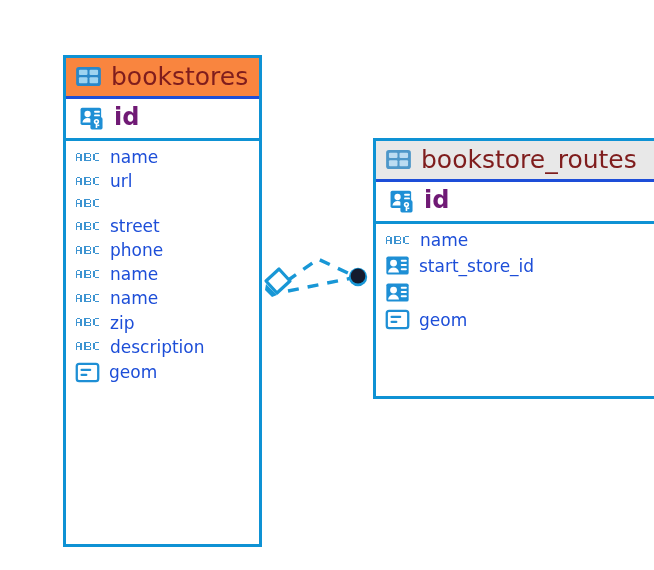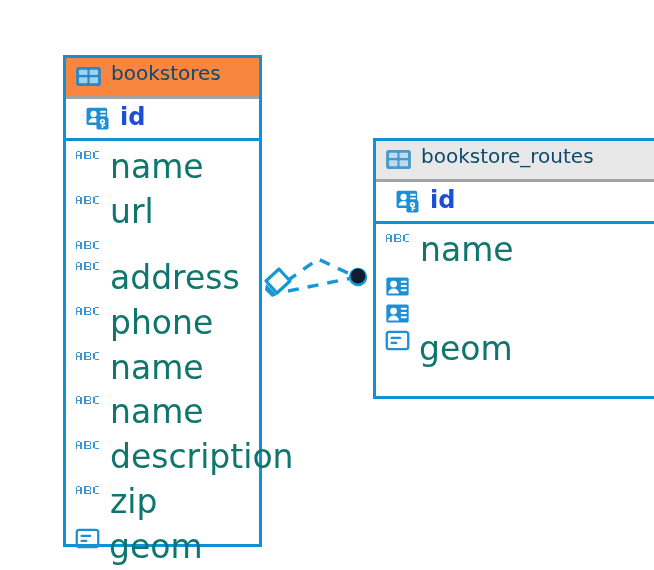--- a/index.html
+++ b/index.html
@@ -29,54 +29,54 @@
     border: 3px solid #0E92D4;
     display: flex;
     flex-direction: column;
   }
 
   .entity-header {
     box-sizing: border-box;
     display: flex;
     gap: 9px;
     padding: 5px 10px 6px 9px;
-    font-size: 20px;
-    color: #0c4a6e;
+    font-size: 25px;
+    color: #7f1d1d;
     white-space: nowrap;
     line-height: 1.08;
   }
   .entity-header.accent-orange { background: #F9853F; }
   .entity-header.accent-grey   { background: #E8E8E8; }
 
   .pk-row {
     box-sizing: border-box;
     display: flex;
     align-items: center;
     gap: 8px;
-    padding: 6px 10px 7px 20px;
+    padding: 6px 10px 7px 14px;
     font-size: 24px;
     font-weight: bold;
-    color: #1d4ed8;
-    border-top: 3px solid #a3a3a3;
+    color: #701a75;
+    border-top: 3px solid #1d4ed8;
     border-bottom: 3px solid #0E92D4;
     line-height: 1.08;
   }
 
   .field-list {
     padding: 4px 0 6px 0;
   }
 
   .field-row {
     box-sizing: border-box;
     display: flex;
-    align-items: flex-start;
+    align-items: center;
     gap: 9px;
     padding: 1px 10px 1px 9px;
-    font-size: 33px;
-    color: #0f766e;
+    font-size: 17px;
+    color: #1d4ed8;
     line-height: 1.30;
     white-space: nowrap;
   }
 
   
   .icon {
     flex: 0 0 auto;
     display: inline-flex;
     align-items: center;
     justify-content: center;
@@ -220,21 +220,21 @@
               <rect x="19" y="3" width="2" height="3"></rect>
                 <rect x="14" y="6" width="5" height="2"></rect>
               <rect x="19" y="8" width="2" height="3"></rect>
                 <rect x="14" y="10" width="5" height="2"></rect>
               <rect x="24" y="3" width="2" height="7"></rect>
                 <rect x="26" y="1" width="6" height="2"></rect>
               <rect x="26" y="10" width="6" height="2"></rect>
             </g>
           </svg>
         </span>
-        <span>address</span>
+        <span>street</span>
       </div>
 
       <div class="field-row">
         <span class="icon icon-abc">
           <svg viewBox="0 0 34 14" width="26" height="19" shape-rendering="crispEdges" aria-hidden="true">
             <g fill="#3D94D1">
               <rect x="1" y="2" width="2" height="10"></rect>
                 <rect x="7" y="2" width="2" height="10"></rect>
               <rect x="3" y="1" width="4" height="2"></rect>
                 <rect x="3" y="6" width="4" height="2"></rect>
@@ -312,44 +312,44 @@
               <rect x="19" y="3" width="2" height="3"></rect>
                 <rect x="14" y="6" width="5" height="2"></rect>
               <rect x="19" y="8" width="2" height="3"></rect>
                 <rect x="14" y="10" width="5" height="2"></rect>
               <rect x="24" y="3" width="2" height="7"></rect>
                 <rect x="26" y="1" width="6" height="2"></rect>
               <rect x="26" y="10" width="6" height="2"></rect>
             </g>
           </svg>
         </span>
+        <span>zip</span>
+      </div>
+
+      <div class="field-row">
+        <span class="icon icon-abc">
+          <svg viewBox="0 0 34 14" width="26" height="19" shape-rendering="crispEdges" aria-hidden="true">
+            <g fill="#3D94D1">
+              <rect x="1" y="2" width="2" height="10"></rect>
+                <rect x="7" y="2" width="2" height="10"></rect>
+              <rect x="3" y="1" width="4" height="2"></rect>
+                <rect x="3" y="6" width="4" height="2"></rect>
+              <rect x="12" y="1" width="2" height="11"></rect>
+                <rect x="14" y="1" width="5" height="2"></rect>
+              <rect x="19" y="3" width="2" height="3"></rect>
+                <rect x="14" y="6" width="5" height="2"></rect>
+              <rect x="19" y="8" width="2" height="3"></rect>
+                <rect x="14" y="10" width="5" height="2"></rect>
+              <rect x="24" y="3" width="2" height="7"></rect>
+                <rect x="26" y="1" width="6" height="2"></rect>
+              <rect x="26" y="10" width="6" height="2"></rect>
+            </g>
+          </svg>
+        </span>
         <span>description</span>
-      </div>
-
-      <div class="field-row">
-        <span class="icon icon-abc">
-          <svg viewBox="0 0 34 14" width="26" height="19" shape-rendering="crispEdges" aria-hidden="true">
-            <g fill="#3D94D1">
-              <rect x="1" y="2" width="2" height="10"></rect>
-                <rect x="7" y="2" width="2" height="10"></rect>
-              <rect x="3" y="1" width="4" height="2"></rect>
-                <rect x="3" y="6" width="4" height="2"></rect>
-              <rect x="12" y="1" width="2" height="11"></rect>
-                <rect x="14" y="1" width="5" height="2"></rect>
-              <rect x="19" y="3" width="2" height="3"></rect>
-                <rect x="14" y="6" width="5" height="2"></rect>
-              <rect x="19" y="8" width="2" height="3"></rect>
-                <rect x="14" y="10" width="5" height="2"></rect>
-              <rect x="24" y="3" width="2" height="7"></rect>
-                <rect x="26" y="1" width="6" height="2"></rect>
-              <rect x="26" y="10" width="6" height="2"></rect>
-            </g>
-          </svg>
-        </span>
-        <span>zip</span>
       </div>
 
       <div class="field-row">
         <span class="icon icon-blob">
           <svg viewBox="0 0 24 24" width="25" height="25" aria-hidden="true">
             <rect x="1.7" y="3.8" width="20.6" height="16.4" rx="2.3" fill="none" stroke="#1E8FD5" stroke-width="2.2"></rect>
             <rect x="5.3" y="8.4" width="10.3" height="2.2" rx="1" fill="#1E8FD5"></rect>
             <rect x="5.3" y="13.2" width="6.6" height="2.2" rx="1" fill="#1E8FD5"></rect>
           </svg>
         </span>
@@ -421,20 +421,21 @@
         <span class="icon icon-fk">
           <svg viewBox="0 0 24 24" width="25" height="25" aria-hidden="true">
             <rect x="1.3" y="3.3" width="21.4" height="17.4" rx="1.8" fill="#1E8FD5"></rect>
             <circle cx="8.2" cy="9.7" r="3.3" fill="#ffffff"></circle>
             <path d="M2.9 18.6c0.6-3.2 2.8-4.8 5.3-4.8s4.7 1.6 5.3 4.8z" fill="#ffffff"></path>
             <rect x="15.1" y="6.5" width="5.9" height="1.9" rx="0.9" fill="#ffffff"></rect>
             <rect x="15.1" y="10.6" width="5.9" height="1.9" rx="0.9" fill="#ffffff"></rect>
             <rect x="15.1" y="14.7" width="5.9" height="1.9" rx="0.9" fill="#ffffff"></rect>
           </svg>
         </span>
+        <span>start_store_id</span>
       </div>
 
       <div class="field-row">
         <span class="icon icon-fk">
           <svg viewBox="0 0 24 24" width="25" height="25" aria-hidden="true">
             <rect x="1.3" y="3.3" width="21.4" height="17.4" rx="1.8" fill="#1E8FD5"></rect>
             <circle cx="8.2" cy="9.7" r="3.3" fill="#ffffff"></circle>
             <path d="M2.9 18.6c0.6-3.2 2.8-4.8 5.3-4.8s4.7 1.6 5.3 4.8z" fill="#ffffff"></path>
             <rect x="15.1" y="6.5" width="5.9" height="1.9" rx="0.9" fill="#ffffff"></rect>
             <rect x="15.1" y="10.6" width="5.9" height="1.9" rx="0.9" fill="#ffffff"></rect>

